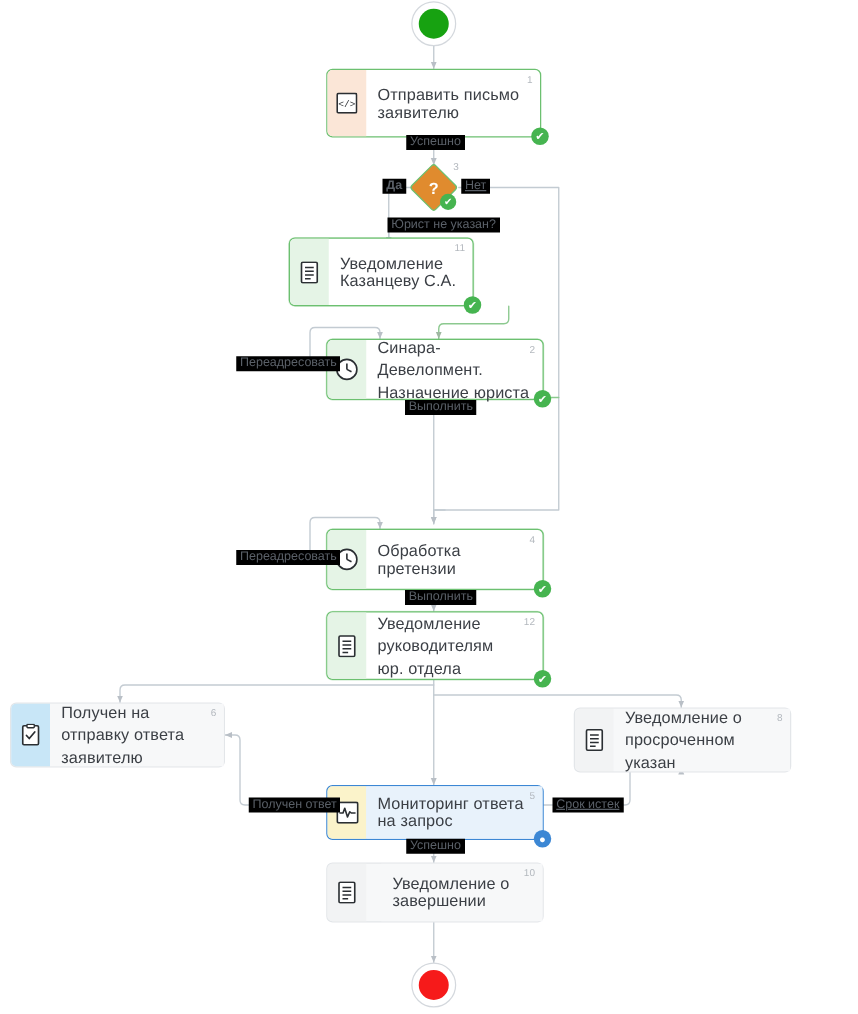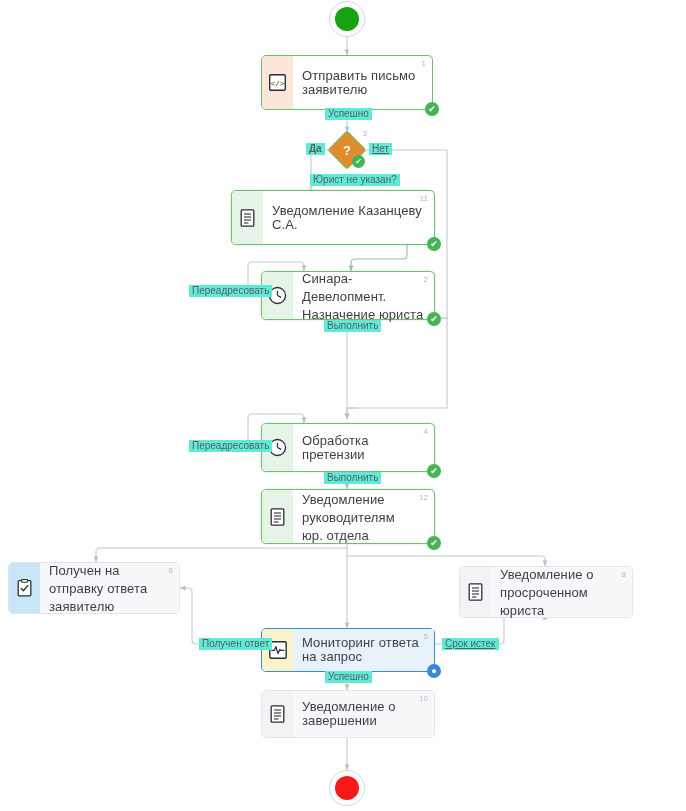--- a/index.html
+++ b/index.html
@@ -184,21 +184,21 @@
     display: flex;
     align-items: center;
     justify-content: center;
   }
 
   
   .elabel {
     position: absolute;
     font-size: 10px;
     color: #5a6068;
-    background: #5eead4;
+    background: #000000;
     padding: 0 3px;
     white-space: nowrap;
     line-height: 12px;
   }
 
   
   .gi { display: block; }
 </style>
 </head>
 <body>
@@ -278,21 +278,21 @@
   <div class="gateway" style="left:329px; top:132px;">
     <div class="rot"></div>
     <div class="gmark">?</div>
     <div class="num">3</div>
     <div class="badge">✔</div>
   </div>
   <div class="elabel" style="left:306px; top:143px;font-weight:bold;">Да</div>
   <div class="elabel" style="left:369px; top:143px;text-decoration:underline;">Нет</div>
   <div class="elabel" style="left:310px; top:174px;">Юрист не указан?</div>
 
-  <div class="node done" style="left:231px; top:190px; width:204px; height:55px;">
+  <div class="node done" style="left:231px; top:190px; width:148px; height:55px;">
     <div class="iconpane">
       <svg class="gi" width="17" height="18" viewBox="0 0 17 18">
         <rect x="2.2" y="0.8" width="12.6" height="16.4" rx="1" fill="#ffffff" stroke="#2b2f33" stroke-width="1.3"></rect>
         <line x1="5" y1="5" x2="12" y2="5" stroke="#2b2f33" stroke-width="1.1"></line>
         <line x1="5" y1="8" x2="12" y2="8" stroke="#2b2f33" stroke-width="1.1"></line>
         <line x1="5" y1="11" x2="12" y2="11" stroke="#2b2f33" stroke-width="1.1"></line>
         <line x1="5" y1="14" x2="9.5" y2="14" stroke="#2b2f33" stroke-width="1.1"></line>
       </svg>
     </div>
     <div class="body">
@@ -383,21 +383,21 @@
         <line x1="5" y1="5" x2="12" y2="5" stroke="#2b2f33" stroke-width="1.1"></line>
         <line x1="5" y1="8" x2="12" y2="8" stroke="#2b2f33" stroke-width="1.1"></line>
         <line x1="5" y1="11" x2="12" y2="11" stroke="#2b2f33" stroke-width="1.1"></line>
         <line x1="5" y1="14" x2="9.5" y2="14" stroke="#2b2f33" stroke-width="1.1"></line>
       </svg>
     </div>
     <div class="body">
       <span class="num">8</span>
       <span>
         <span class="label">Уведомление о просроченном</span><br>
-        <span class="label">юриста</span>
+        <span class="label">указан</span>
       </span>
     </div>
   </div>
 
   <div class="node active" style="left:261px; top:628px; width:174px; height:44px;">
     <div class="iconpane">
       <svg class="gi" width="18" height="18" viewBox="0 0 18 18">
         <rect x="0.8" y="0.8" width="16.4" height="16.4" rx="1.2" fill="#ffffff" stroke="#2b2f33" stroke-width="1.4"></rect>
         <path d="M3,9.4 L5.4,9.4 L6.8,5.6 L9,12.6 L10.8,8.4 L12,9.4 L15,9.4" fill="none" stroke="#2b2f33" stroke-width="1.3" stroke-linecap="round" stroke-linejoin="round"></path>
       </svg>
@@ -405,21 +405,21 @@
     <div class="body">
       <span class="num">5</span>
       <span class="label">Мониторинг ответа на запрос</span>
     </div>
     <div class="badge running">●</div>
   </div>
   <div class="elabel" style="left:199px; top:638px;">Получен ответ</div>
   <div class="elabel" style="left:442px; top:638px;text-decoration:underline;">Срок истек</div>
   <div class="elabel" style="left:325px; top:671px;">Успешно</div>
 
-  <div class="node pending" style="left:261px; top:690px; width:174px; height:48px;">
+  <div class="node pending" style="left:261px; top:690px; width:174px; height:48px;gap:12px;">
     <div class="iconpane">
       <svg class="gi" width="17" height="18" viewBox="0 0 17 18">
         <rect x="2.2" y="0.8" width="12.6" height="16.4" rx="1" fill="#ffffff" stroke="#2b2f33" stroke-width="1.3"></rect>
         <line x1="5" y1="5" x2="12" y2="5" stroke="#2b2f33" stroke-width="1.1"></line>
         <line x1="5" y1="8" x2="12" y2="8" stroke="#2b2f33" stroke-width="1.1"></line>
         <line x1="5" y1="11" x2="12" y2="11" stroke="#2b2f33" stroke-width="1.1"></line>
         <line x1="5" y1="14" x2="9.5" y2="14" stroke="#2b2f33" stroke-width="1.1"></line>
       </svg>
     </div>
     <div class="body">

